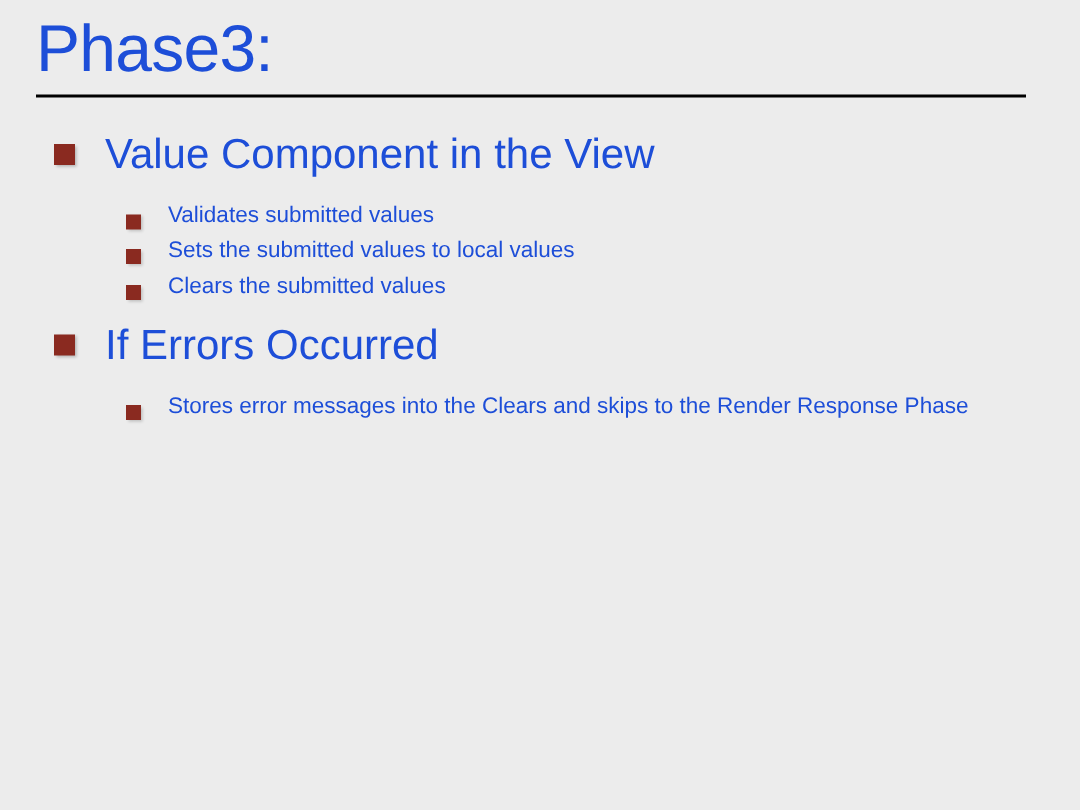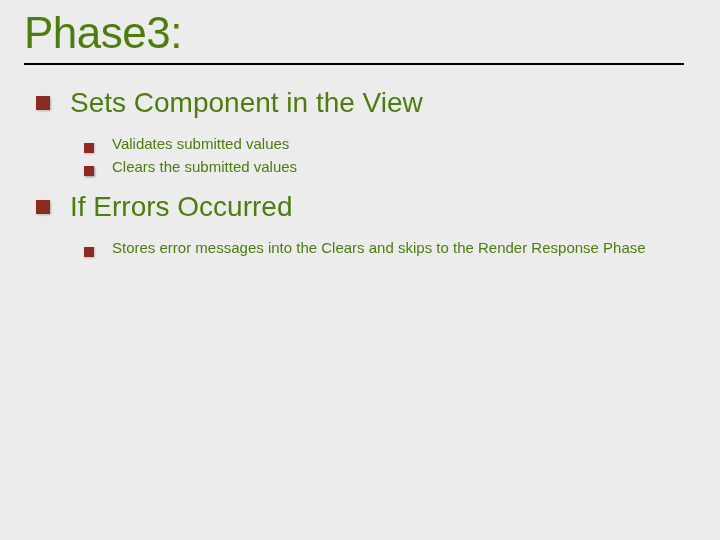--- a/index.html
+++ b/index.html
@@ -10,21 +10,21 @@
     background: #ececec;
     font-family: Verdana, Geneva, sans-serif;
     overflow: hidden;
   }
   .slide {
     width: 720px;
     height: 540px;
     background: #ececec;
     box-sizing: border-box;
     padding: 8px 20px 20px 24px;
-    color: #4d7c0f;
+    color: #1d4ed8;
   }
   .title {
     font-size: 44px;
     line-height: 1.12;
     font-weight: 400;
     margin: 0 0 6px 0;
     letter-spacing: -0.5px;
   }
   .underline {
     border-bottom: 2px solid #000;
@@ -81,28 +81,29 @@
 
 <div class="slide">
   <h1 class="title">
     <span>Phase3:</span><br>
   </h1>
   <div class="underline"></div>
 
   <ul class="level1">
     <li>
       <span class="sq"></span>
-      <span>Sets Component in the View</span>
+      <span>Value Component in the View</span>
       <ul class="level2">
         <li>
           <span class="sq"></span>
           <span>Validates submitted values</span>
         </li>
         <li>
           <span class="sq"></span>
+          <span>Sets the submitted values to local values</span>
         </li>
         <li>
           <span class="sq"></span>
           <span>Clears the submitted values</span>
         </li>
       </ul>
     </li>
     <li>
       <span class="sq"></span>
       <span>If Errors Occurred</span>

